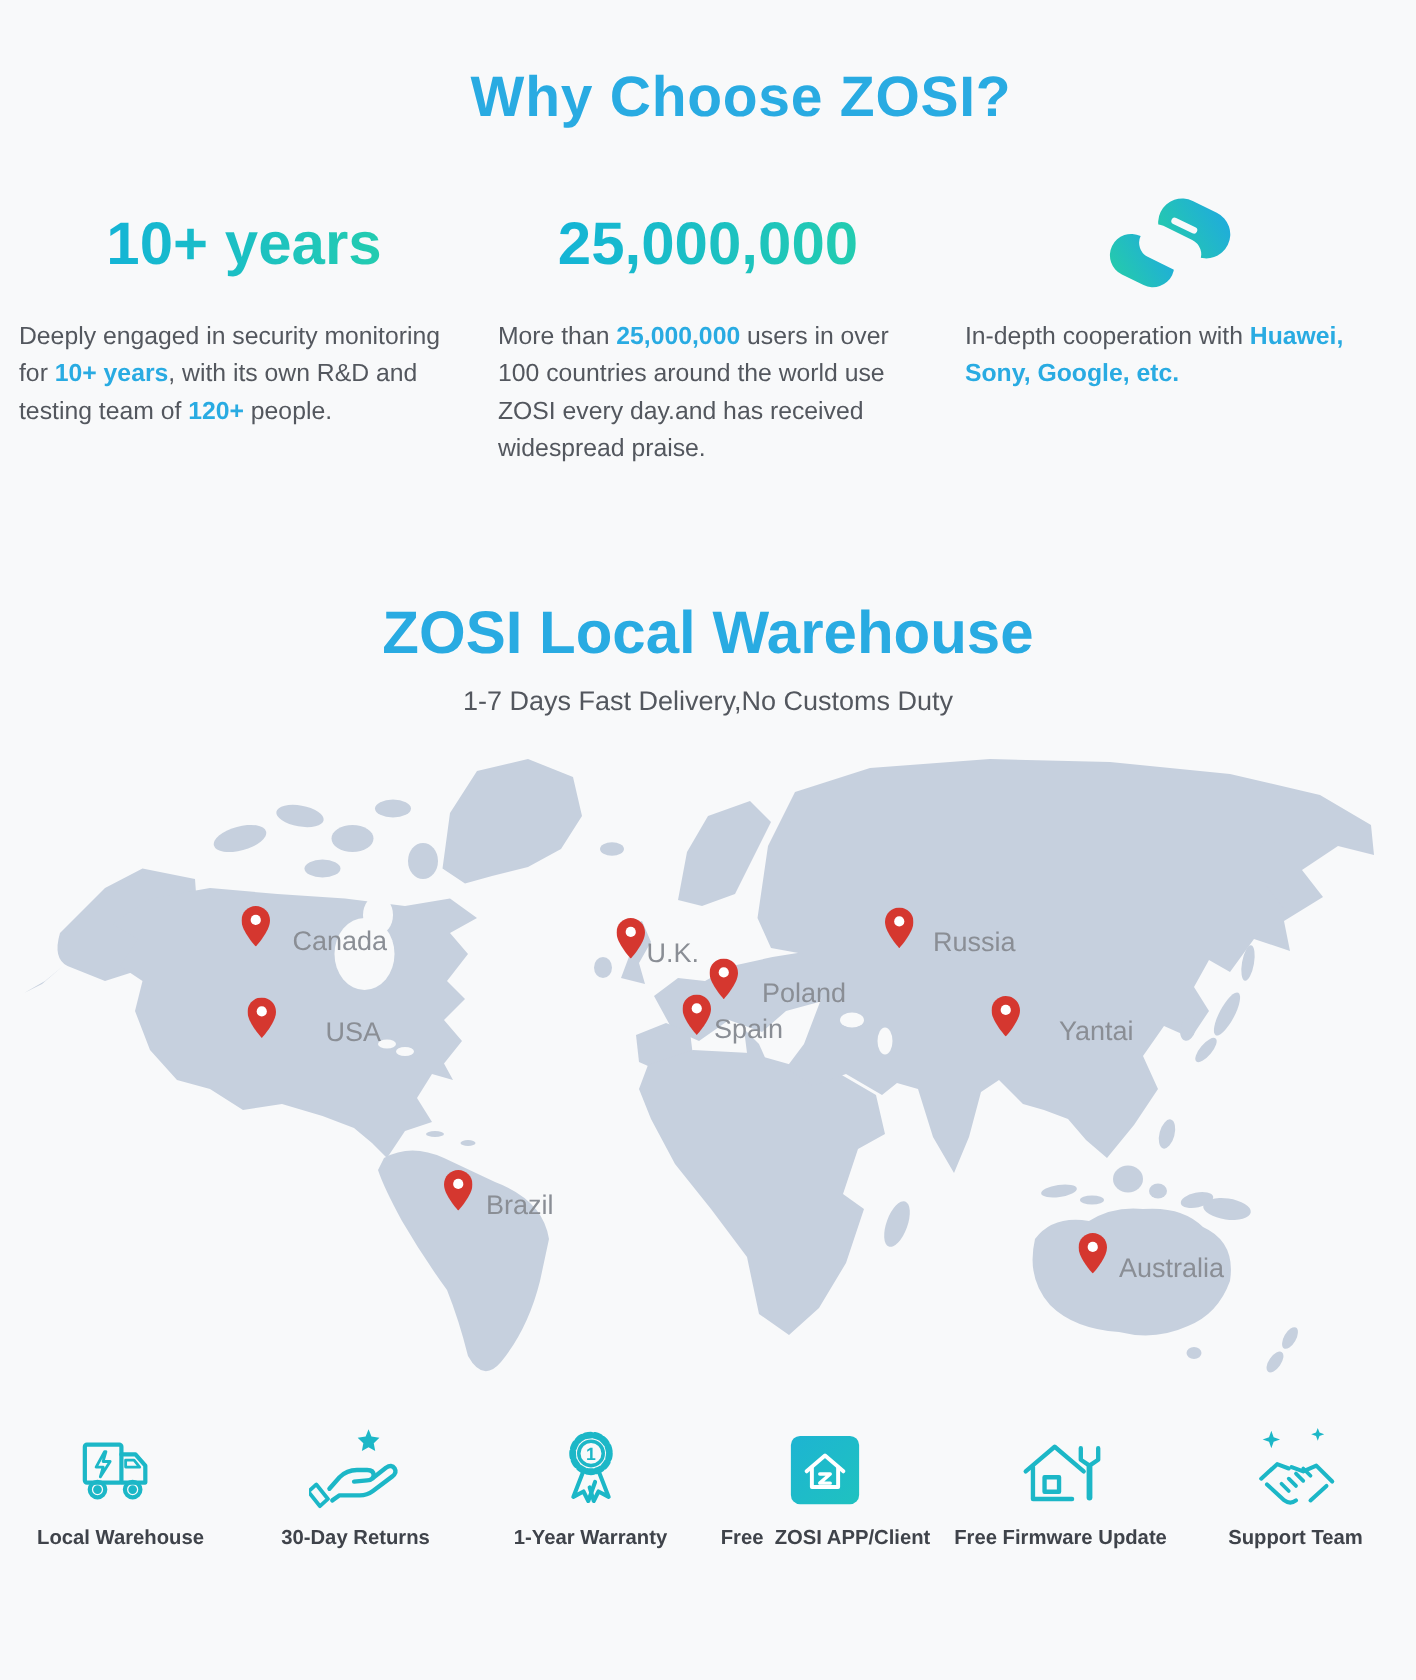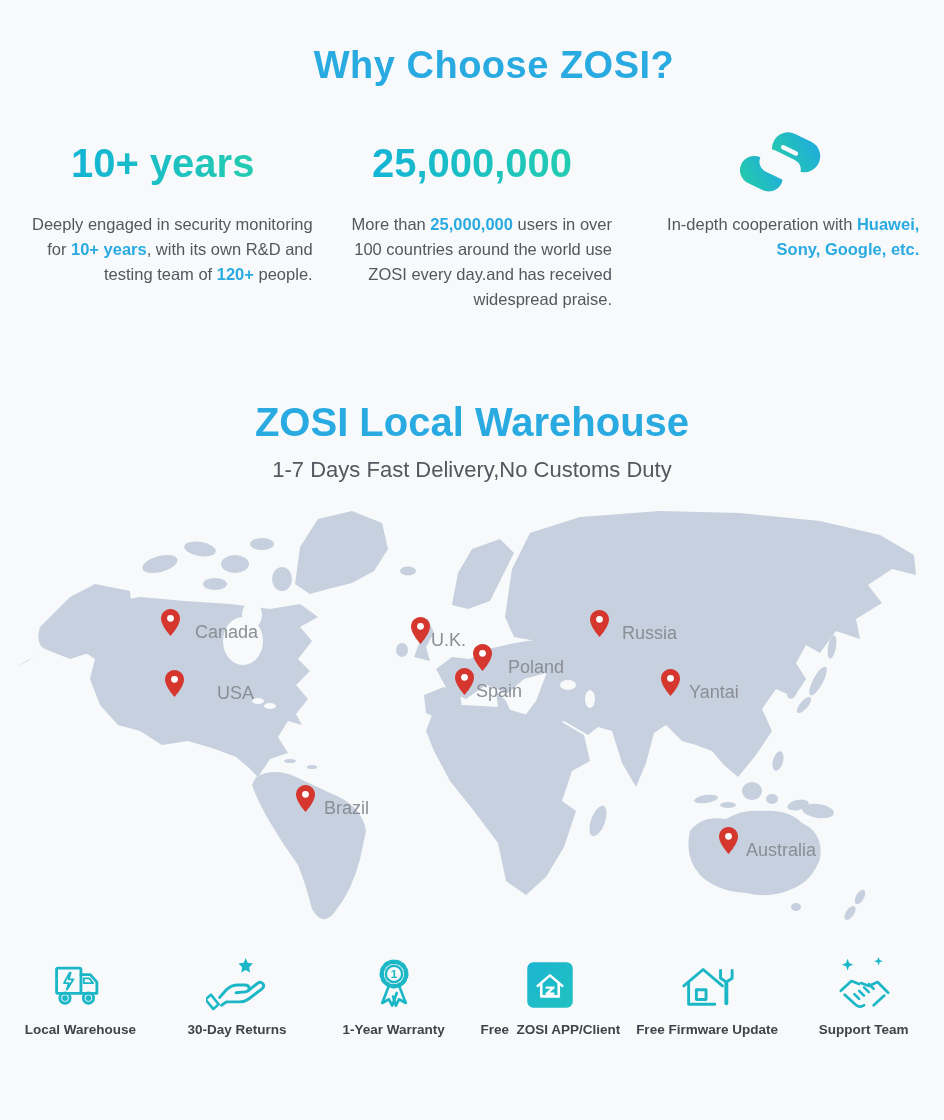--- a/index.html
+++ b/index.html
@@ -18,29 +18,29 @@
   
   .stats { display:flex; margin-top:30px; padding:0 8px; }
   .stat-col { flex:1; display:flex; flex-direction:column; align-items:center; }
   .stat-head { height:92px; display:flex; align-items:center; justify-content:center; }
   .stat-headline {
     font-size:40px; font-weight:700;
     background:linear-gradient(90deg,#14b4d6,#23ccb0);
     -webkit-background-clip:text; background-clip:text;
     -webkit-text-fill-color:transparent; color:transparent;
   }
-  .stat-desc { font-size:16.5px; line-height:25px; color:#53575e; text-align:right; margin-top:3px; }
+  .stat-desc { font-size:16.5px; line-height:25px; color:#53575e; text-align:left; margin-top:3px; }
   .stat-col:nth-child(1) .stat-desc { width:300px; }
   .stat-col:nth-child(2) .stat-desc { width:280px; }
   .stat-col:nth-child(3) .stat-desc { width:276px; }
   .hl { color:#29abe2; font-weight:700; }
 
   
   .wh-title { margin-top:88px; text-align:center; font-size:40px; font-weight:700; color:#29abe2; }
-  .wh-sub { margin-top:12px; text-align:center; font-size:22px; color:#53575e; }
+  .wh-sub { margin-top:12px; text-align:center; font-size:18px; color:#53575e; }
 
   
   .map-wrap { position:relative; width:944px; height:430px; margin-top:26px; }
   .map-wrap svg.world { position:absolute; left:0; top:0; }
   .pin-row { position:absolute; display:flex; align-items:center; height:27px; }
   .pin-row svg { flex:0 0 auto; }
   .pin-label { font-size:18px; color:#8a8e95; white-space:nowrap;margin-top:20px; }
 
   
   .features { display:flex; margin-top:10px; padding:0 2px; }
@@ -203,21 +203,21 @@
         </svg>
       <span class="pin-label">Spain</span>
     </div>
     <div class="pin-row" style="left:590px;top:101px;gap:13px">
       <svg width="19" height="27" viewBox="0 0 19 27">
           <path d="M9.5,0C4.25,0 0,4.3 0,9.6 C0,16.8 9.5,27 9.5,27 C9.5,27 19,16.8 19,9.6 C19,4.3 14.75,0 9.5,0 Z" fill="#d5372f"></path>
           <circle cx="9.5" cy="9.3" r="3.4" fill="#fff"></circle>
         </svg>
       <span class="pin-label">Russia</span>
     </div>
-    <div class="pin-row" style="left:661px;top:160px;gap:9px">
+    <div class="pin-row" style="left:661px;top:160px;gap:26px">
       <svg width="19" height="27" viewBox="0 0 19 27">
           <path d="M9.5,0C4.25,0 0,4.3 0,9.6 C0,16.8 9.5,27 9.5,27 C9.5,27 19,16.8 19,9.6 C19,4.3 14.75,0 9.5,0 Z" fill="#d5372f"></path>
           <circle cx="9.5" cy="9.3" r="3.4" fill="#fff"></circle>
         </svg>
       <span class="pin-label">Yantai</span>
     </div>
     <div class="pin-row" style="left:296px;top:276px;gap:9px">
       <svg width="19" height="27" viewBox="0 0 19 27">
           <path d="M9.5,0C4.25,0 0,4.3 0,9.6 C0,16.8 9.5,27 9.5,27 C9.5,27 19,16.8 19,9.6 C19,4.3 14.75,0 9.5,0 Z" fill="#d5372f"></path>
           <circle cx="9.5" cy="9.3" r="3.4" fill="#fff"></circle>

